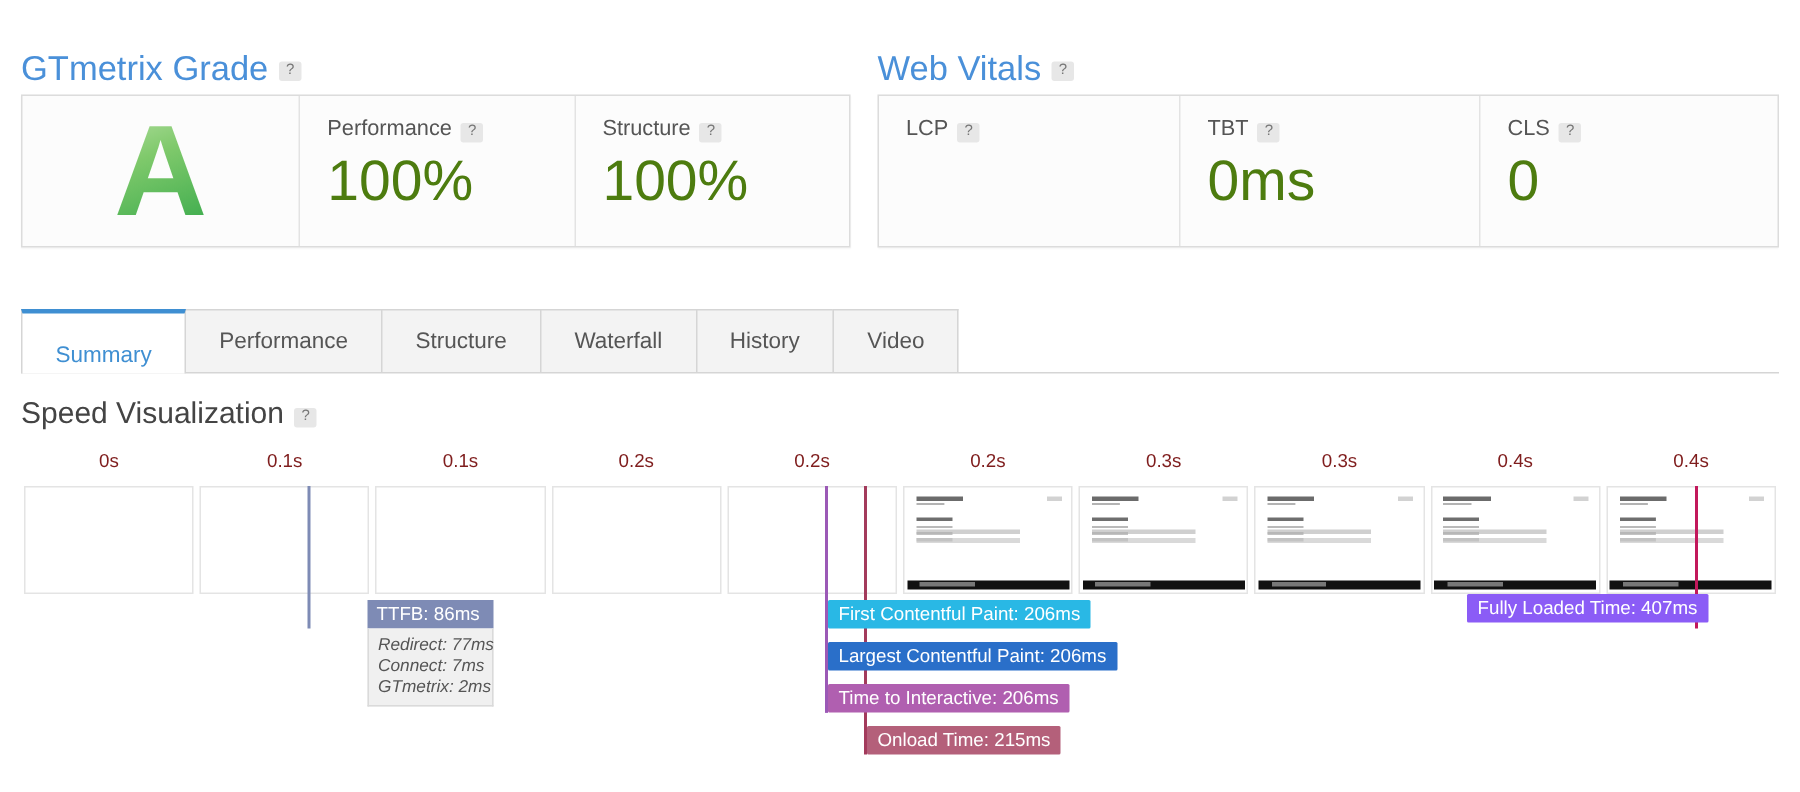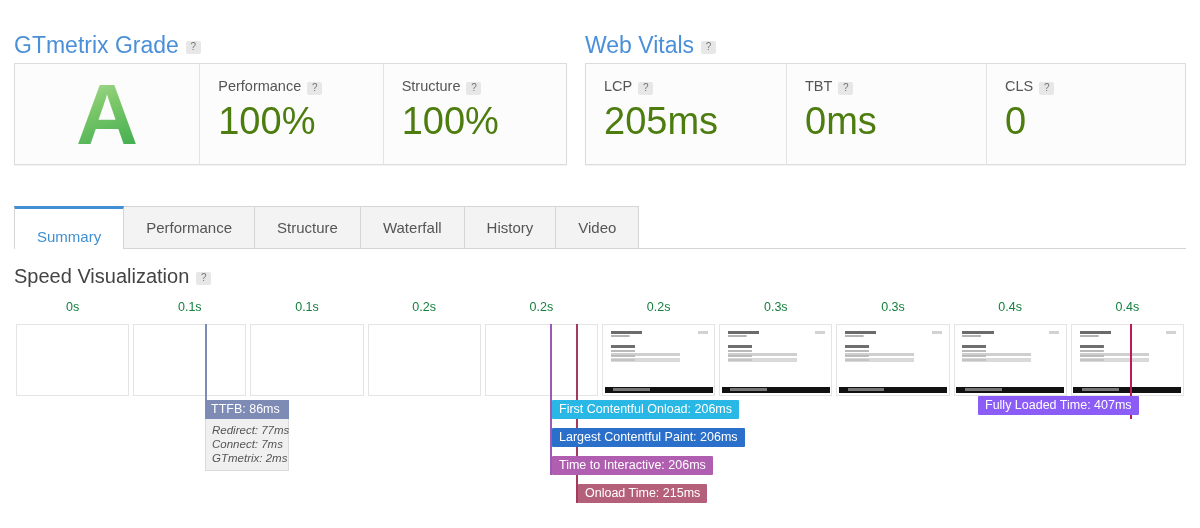--- a/index.html
+++ b/index.html
@@ -116,21 +116,21 @@
   .tl{
     position:absolute;
     left:14px;top:300px;
     width:1172px;height:215px;
   }
   .ticks{
     position:absolute;left:0;top:0;width:1172px;height:24px;
   }
   .tick{
     position:absolute;top:0;
-    font-size:12.5px;color:#15803d;
+    font-size:12.5px;color:#7f1d1d;
     transform:translateX(-50%);
     white-space:nowrap;
   }
   .frames{
     position:absolute;left:0;top:24px;
     width:1172px;height:72px;
   }
   .frame{
     position:absolute;top:0;height:72px;
     box-sizing:border-box;
@@ -195,20 +195,21 @@
     white-space:nowrap;
     box-sizing:border-box;
     z-index:6;
     border-radius:1px;
   }
   .ttfb-box{
     position:absolute;
     z-index:6;
     width:84px;
     box-sizing:border-box;
+    margin-left:40px;
   }
   .ttfb-title{
     background:#7e8bb5;
     color:#fff;
     font-size:12.5px;
     height:19px;line-height:19px;
     padding:0 6px;
     white-space:nowrap;
     box-sizing:border-box;
   }
@@ -258,21 +259,20 @@
     <span>Web Vitals</span>
     <span class="help">?</span>
   </div>
 
   <div class="panel" style="left:585px;top:63px;width:601px;height:102px;">
     <div class="cell" style="width:200px;">
       <div class="cell-label">
         <span>LCP</span>
         <span class="help">?</span>
       </div>
-      <div class="cell-value">205ms</div>
     </div>
     <div class="cell" style="width:200px;">
       <div class="cell-label">
         <span>TBT</span>
         <span class="help">?</span>
       </div>
       <div class="cell-value">0ms</div>
     </div>
     <div class="cell" style="width:199px;">
       <div class="cell-label">
@@ -368,21 +368,21 @@
         <div class="vline" style="left: 191px; height: 95px; background: rgb(126, 139, 181);"></div>
         <div class="ttfb-box" style="left: 191px; top: 100px;">
           <div class="ttfb-title">TTFB: 86ms</div>
           <div class="ttfb-sub">
             <div>Redirect: 77ms</div>
             <div>Connect: 7ms</div>
             <div>GTmetrix: 2ms</div>
           </div>
         </div>
         <div class="vline" style="left: 536px; height: 151px; background: rgb(155, 89, 182);"></div>
-        <div class="badge" style="background: rgb(41, 184, 229); top: 100px; left: 538px;">First Contentful Onload: 206ms</div>
+        <div class="badge" style="background: rgb(41, 184, 229); top: 100px; left: 538px;">First Contentful Paint: 206ms</div>
         <div class="vline" style="left: 536px; height: 151px; background: rgb(155, 89, 182);"></div>
         <div class="badge" style="background: rgb(42, 111, 201); top: 128px; left: 538px;">Largest Contentful Paint: 206ms</div>
         <div class="vline" style="left: 536px; height: 151px; background: rgb(155, 89, 182);"></div>
         <div class="badge" style="background: rgb(176, 95, 176); top: 156px; left: 538px;">Time to Interactive: 206ms</div>
         <div class="vline" style="left: 562px; height: 179px; background: rgb(163, 59, 92);"></div>
         <div class="badge" style="background: rgb(180, 96, 122); top: 184px; left: 564px;">Onload Time: 215ms</div>
         <div class="vline" style="left: 1116px; height: 95px; background: rgb(194, 24, 91);"></div>
         <div class="badge" style="background: #8b5cf6; top: 96px; left: 964px;">Fully Loaded Time: 407ms</div>
       </div>
   </div>

